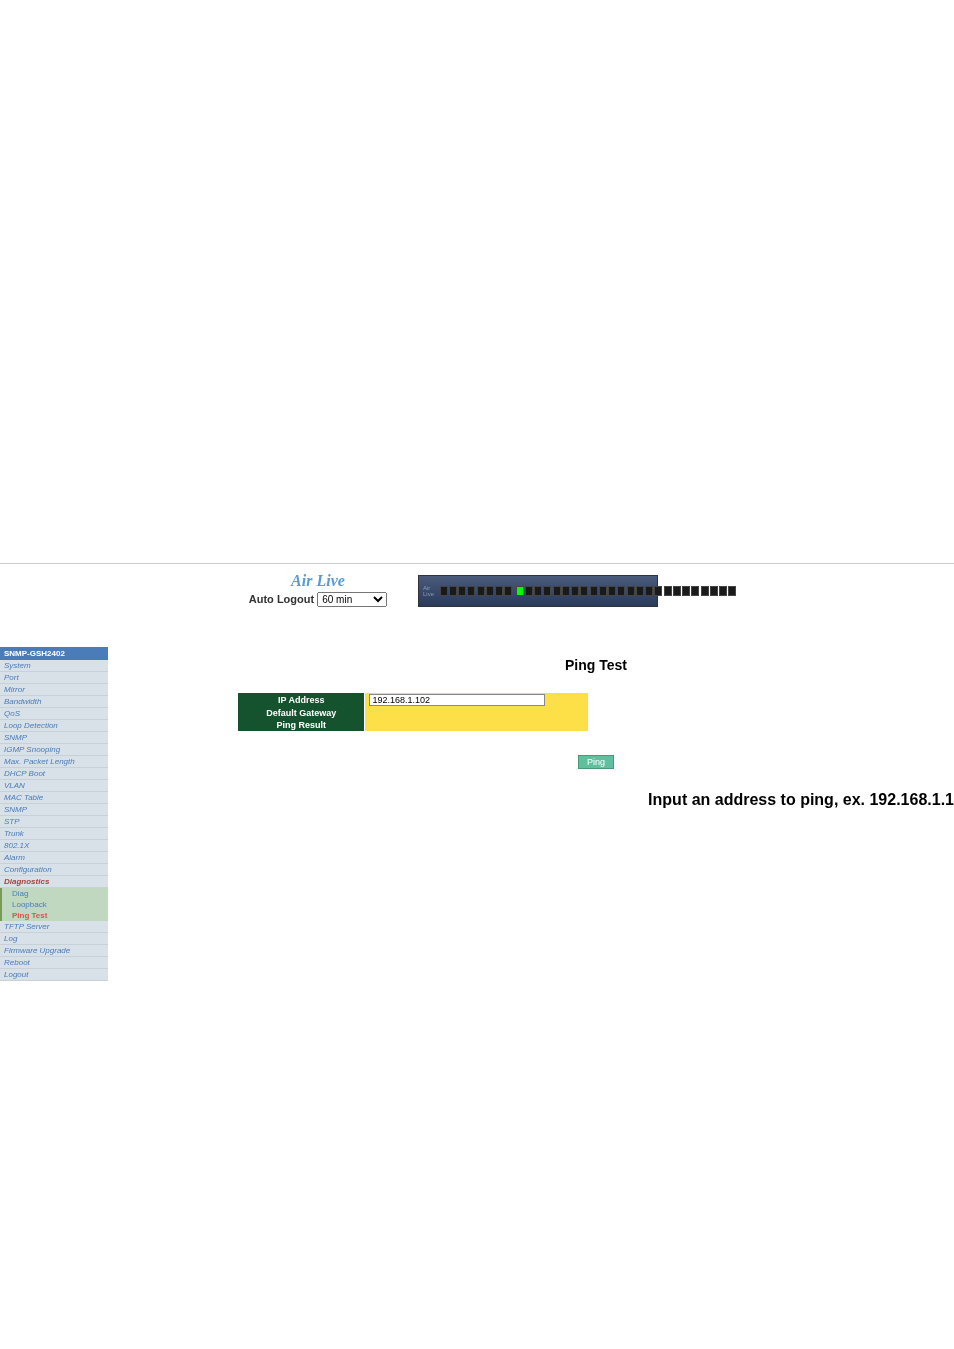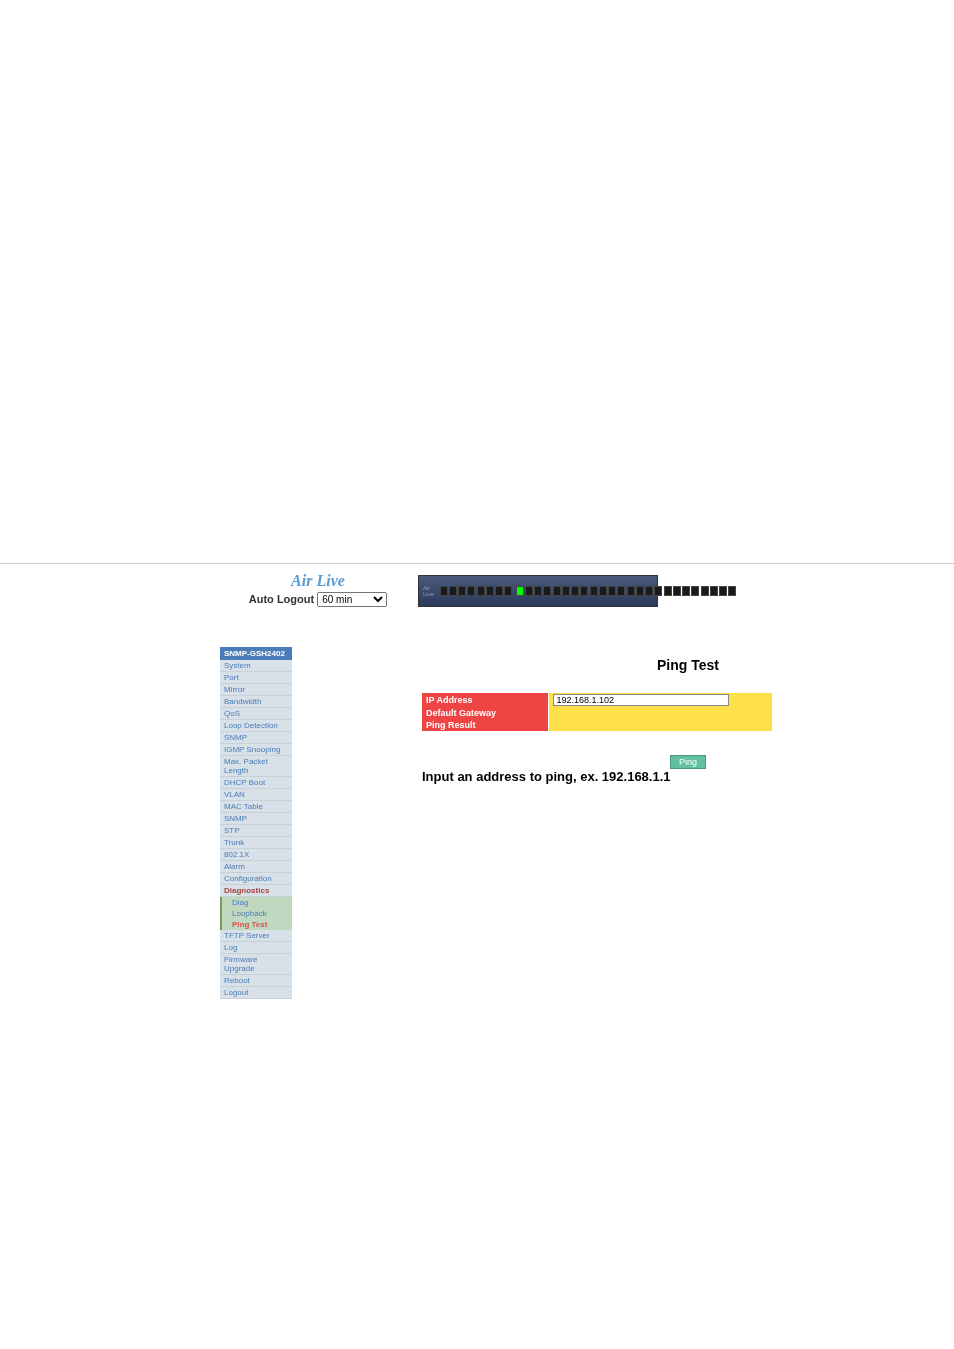--- a/index.html
+++ b/index.html
@@ -72,37 +72,37 @@
       border: 1px solid #444;
     }
     .port.green {
       background: #00ff00;
     }
     .main-content {
       display: flex;
       margin-top: 40px;
     }
     .sidebar {
-      width: 72px;
-      margin-left: 220px;
+      width: 108px;
       font-size: 8px;
       background: #d8e0e8;
     }
     .sidebar-header {
       background: #4a7db8;
       color: #fff;
       padding: 2px 4px;
       font-weight: bold;
       font-size: 8px;
     }
     .sidebar-item {
       color: #4a7db8;
       padding: 1px 4px;
       cursor: pointer;
       border-bottom: 1px solid #c8d0d8;
+      font-style: italic;
     }
     .sidebar-item.expanded {
       color: #a94442;
       font-weight: bold;
     }
     .sidebar-subitem {
       color: #4a7db8;
       padding: 1px 4px 1px 10px;
       cursor: pointer;
       background: #c0d8c0;
@@ -127,25 +127,26 @@
     .ping-table {
       width: 350px;
       margin-left: 0;
       border-collapse: collapse;
     }
     .ping-table td {
       padding: 1px 4px;
       font-size: 9px;
     }
     .ping-table td.label {
-      background: #ef4444;
+      background: #14532d;
       color: #fff;
       font-weight: bold;
       width: 130px;
       border-right: 1px solid #fff;
+      text-align: center;
     }
     .ping-table td.value {
       background: #fde047;
       width: 220px;
     }
     .ping-table input[type="text"] {
       width: 170px;
       font-size: 9px;
       border: 1px solid #888;
       padding: 0 2px;
@@ -157,24 +158,25 @@
     .ping-button {
       background: #5fbf9f;
       color: #fff;
       border: 1px solid #4a9a7a;
       font-size: 9px;
       padding: 1px 8px;
       cursor: pointer;
       text-align: right;
     }
     .hint-text {
-      text-align: left;
-      font-size: 13px;
+      text-align: right;
+      font-size: 16px;
       font-weight: bold;
       color: #000;
+      margin-top: 22px;
     }
   </style>
 </head>
 <body>
 <div class="container">
 
 <div class="top-divider"></div>
 
 <div class="header-row">
   <div class="logo-section">

